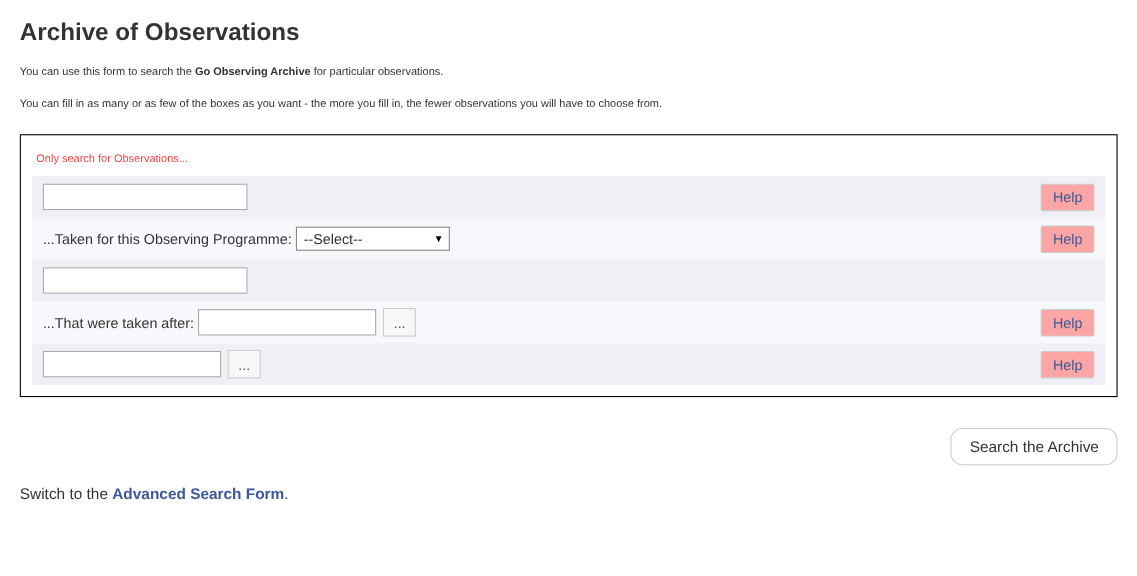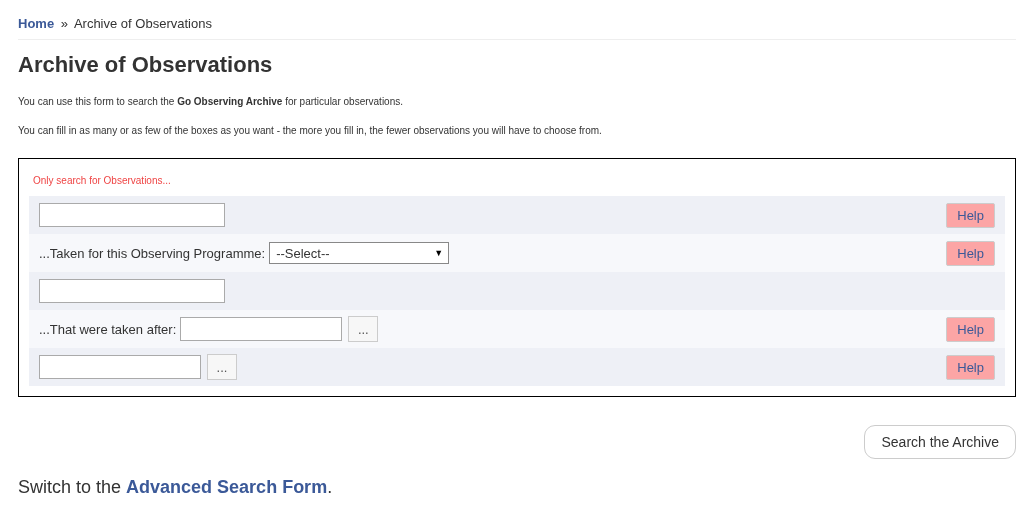--- a/index.html
+++ b/index.html
@@ -92,21 +92,21 @@
     }
     .input-user {
       width: 186px;
     }
     .input-date {
       width: 162px;
     }
     .select {
       border: 1px solid #888;
       height: 22px;
-      width: 180px;
+      width: 140px;
       padding: 0 18px 0 6px;
       font-size: 13px;
       background: #fff;
       position: relative;
       display: inline-flex;
       align-items: center;
       cursor: pointer;
     }
     .select::after {
       content: "▼";
@@ -149,38 +149,33 @@
     .search-btn {
       border: 1px solid #ccc;
       background: #fff;
       color: #333;
       font-size: 14px;
       padding: 8px 16px;
       cursor: pointer;
       border-radius: 11px;
     }
     .switch-line {
-      font-size: 18px;
+      font-size: 14px;
       color: #333;
     }
     .switch-line a {
       color: #3b5998;
       font-weight: bold;
       text-decoration: none;
     }
   </style>
 </head>
 <body>
 
 <div class="container">
-  <div class="breadcrumb">
-    <a href="#">Home</a>
-    <span class="sep">»</span>
-    <span class="current">Archive of Observations</span>
-  </div>
 
   <h1 class="page-title">Archive of Observations</h1>
 
   <p class="intro">
     <span>You can use this form to search the </span><strong>Go Observing Archive</strong><span> for particular observations.</span>
   </p>
 
   <p class="intro">You can fill in as many or as few of the boxes as you want - the more you fill in, the fewer observations you will have to choose from.</p>
 
   <div class="panel">

